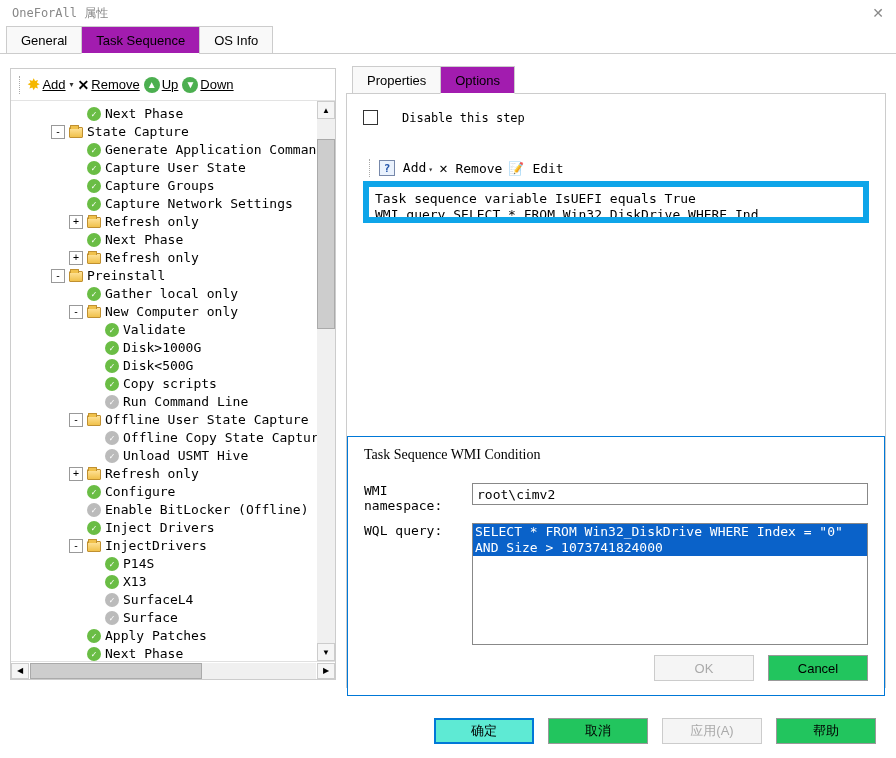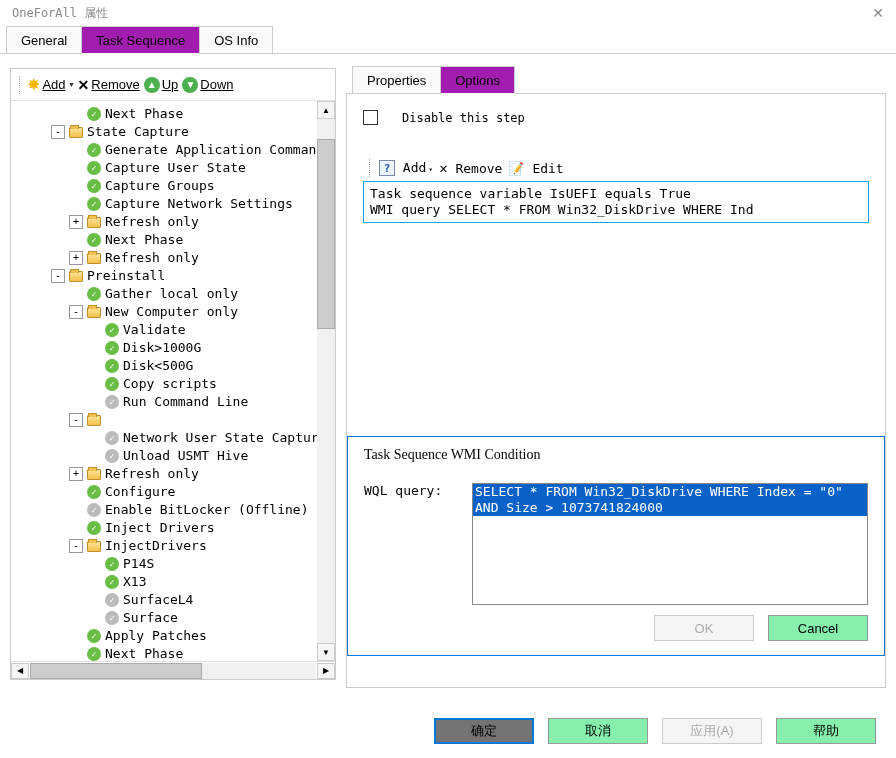--- a/index.html
+++ b/index.html
@@ -51,35 +51,35 @@
 .right-body { border: 1px solid #ccc; border-top: none; padding: 16px 16px; height: 594px; position: relative; }
 
 .form-row { display: flex; align-items: flex-end; margin-bottom: 14px; gap: 24px; }
 .checkbox { width: 15px; height: 15px; border: 1px solid #333; display: inline-block; cursor: pointer; }
 .text-input { border: 1px solid #888; height: 22px; padding: 0 4px; font-size: 12px; }
 
 .cond-toolbar { display: flex; align-items: center; gap: 6px; padding: 4px 4px; margin-top: 30px; font-size: 13px; }
 .cond-toolbar .q-icon { width: 16px; height: 16px; border: 1px solid #78a; background: #eaf2fd; display: inline-flex; align-items: center; justify-content: center; font-size: 11px; color: #2255aa; font-weight: bold; }
 .cond-toolbar .edit-icon { font-size: 13px; }
 
-.cond-box { border: 1px solid #0ea5e9; height: 42px; padding: 4px 6px; overflow: hidden; font-size: 13px; line-height: 16px; }
+.cond-box { border: 6px solid #0ea5e9; height: 42px; padding: 4px 6px; overflow: hidden; font-size: 13px; line-height: 16px; }
 
 .dialog { position: absolute; left: 0; right: 0; top: 342px; border: 1px solid #0078d7; background: #fff; padding: 10px 16px 14px; }
 .dialog-title { font-size: 14px; margin-bottom: 20px; }
 .dlg-row { display: flex; gap: 10px; margin-bottom: 10px; align-items: flex-start; }
 .dlg-label { width: 98px; font-size: 13px; }
 .dlg-input { flex: 1; border: 1px solid #888; height: 22px; padding: 0 4px; font-size: 13px; }
 .dlg-textarea { flex: 1; border: 1px solid #888; height: 122px; padding: 0; font-size: 13px; position: relative; overflow: hidden; }
 .selected-text { background: #0a62c9; color: #fff; padding: 0 2px; font-size: 13px; line-height: 16px; display: block; }
 .dlg-buttons { display: flex; justify-content: flex-end; gap: 14px; margin-top: 6px; }
-.btn { width: 100px; height: 26px; border: 1px solid #999; background: #86efac; cursor: pointer; font-size: 13px; }
+.btn { width: 100px; height: 26px; border: 1px solid #999; background: #22c55e; cursor: pointer; font-size: 13px; }
 .btn.disabled { color: #aaa; border-color: #ccc; background: #f5f5f5; cursor: default; }
 
 .footer-buttons { position: absolute; right: 20px; bottom: 14px; display: flex; gap: 14px; }
-.btn-primary { border: 2px solid #0078d7; background: #737373; }
+.btn-primary { border: 2px solid #0078d7; background: #5eead4; }
 
 u { text-decoration: underline; }
 </style>
 </head>
 <body>
 
 <div class="titlebar">
   <span class="mono">OneForAll 属性</span>
   <span class="close">✕</span>
 </div>
@@ -231,27 +231,28 @@
             <span class="node-icon">
               <span class="grey-circle">✓</span>
             </span>
             <span>Run Command Line</span>
           </div>
           <div class="node" style="padding-left: 56px;">
             <span class="expander">-</span>
             <span class="node-icon">
               <span class="folder"></span>
             </span>
-          </div>
-          <div class="node" style="padding-left: 74px;">
-            <span class="expander blank"></span>
-            <span class="node-icon">
-              <span class="grey-circle">✓</span>
-            </span>
-            <span>Network User State Captur</span>
+            <span>Offline User State Capture</span>
+          </div>
+          <div class="node" style="padding-left: 74px;">
+            <span class="expander blank"></span>
+            <span class="node-icon">
+              <span class="grey-circle">✓</span>
+            </span>
+            <span>Offline Copy State Captur</span>
           </div>
           <div class="node" style="padding-left: 74px;">
             <span class="expander blank"></span>
             <span class="node-icon">
               <span class="grey-circle">✓</span>
             </span>
             <span>Unload USMT Hive</span>
           </div>
           <div class="node" style="padding-left: 56px;">
             <span class="expander">+</span>
@@ -375,20 +376,24 @@
         </span>
       </div>
       <div class="cond-box">
         <div>Task sequence variable IsUEFI equals True</div>
         <div>WMI query SELECT * FROM Win32_DiskDrive WHERE Ind</div>
       </div>
 
       <div class="dialog">
         <div class="dialog-title" style="font-family:'Segoe UI'">Task Sequence WMI Condition</div>
         <div class="dlg-row">
+          <span class="dlg-label">WMI namespace:</span>
+          <input class="dlg-input mono" value="root\cimv2" style="">
+        </div>
+        <div class="dlg-row">
           <span class="dlg-label">WQL query:</span>
           <div class="dlg-textarea">
             <span class="selected-text mono">SELECT * FROM Win32_DiskDrive WHERE Index = "0" AND Size &gt; 1073741824000</span>
           </div>
         </div>
         <div class="dlg-buttons">
           <button class="btn disabled">OK</button>
           <button class="btn">Cancel</button>
         </div>
       </div>

